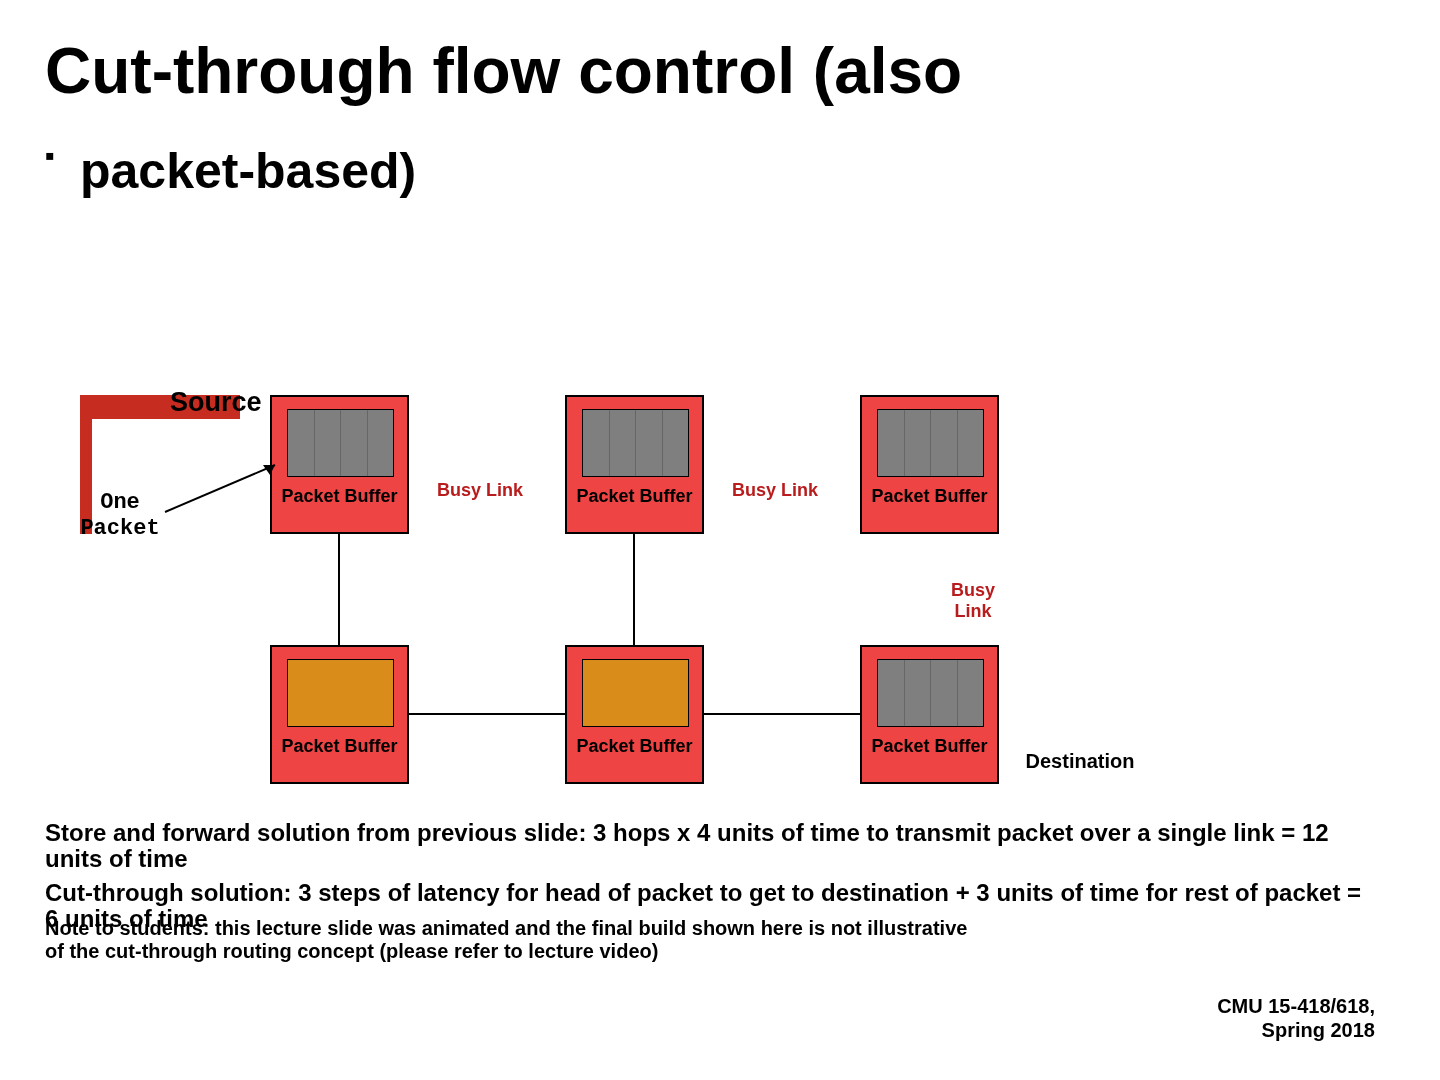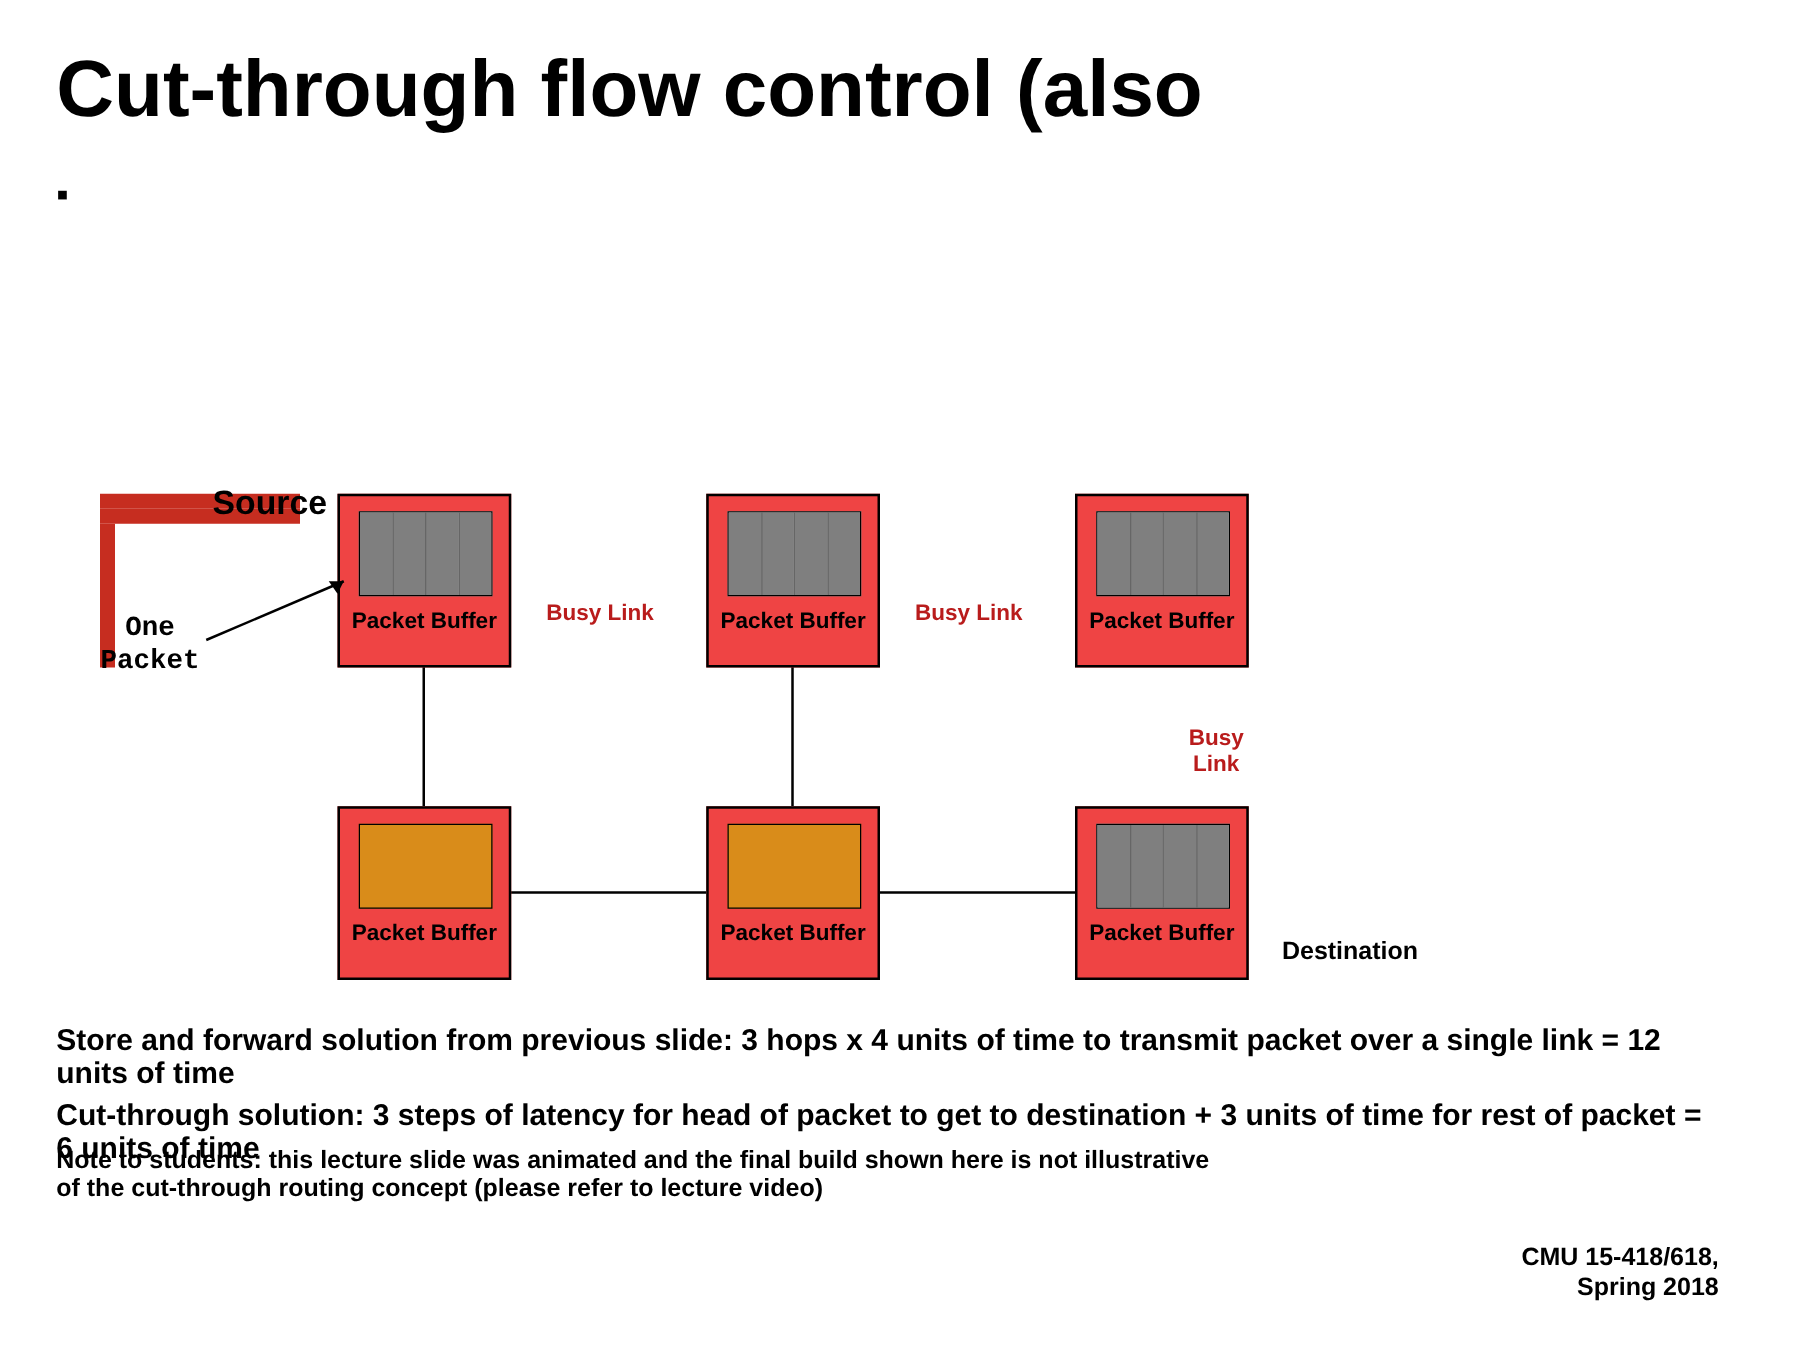--- a/index.html
+++ b/index.html
@@ -41,20 +41,21 @@
   .dest-lbl { position:absolute; font-size:20px; font-weight:bold; text-align:center; }
 
   .arrow { position:absolute; width:100px; height:50px; }
   .overlap-title { position:absolute; top:142px; left:80px; font-size:50px; font-weight:bold; font-family:"Arial Black",Arial,sans-serif; pointer-events:none; }
 </style>
 </head>
 <body>
 
 <div class="slide">
   <div class="title">Cut-through flow control (also</div>
+  <div class="overlap-title">packet-based)</div>
   <ul class="body">
     <li>
     </li>
   </ul>
 </div>
 
 <div class="diagram">
 
   <div class="busy h" style="left:325px; top:58px; width:160px;"></div>
   <div class="busy h" style="left:620px; top:58px; width:160px;"></div>

